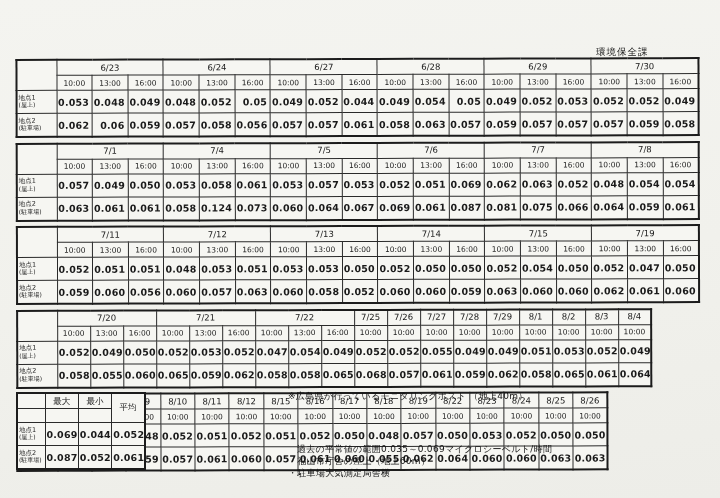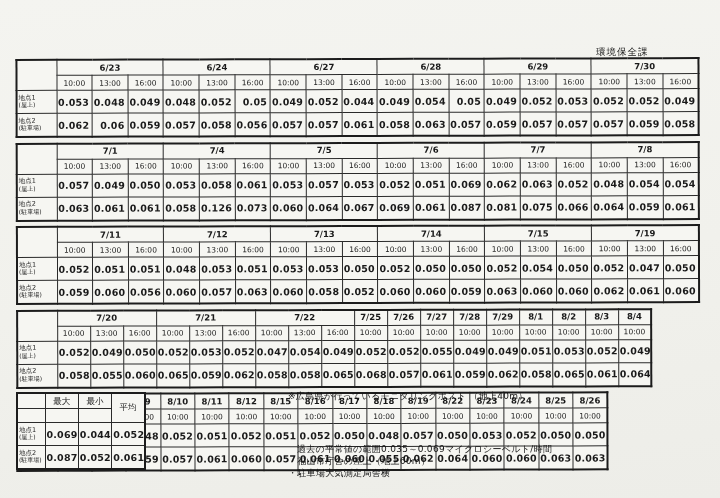--- a/index.html
+++ b/index.html
@@ -31,21 +31,21 @@
   .t1 table.grid,.t2 table.grid,.t3 table.grid{width:684px;}
   .t4 table.grid{width:636px;}
   .t5 table.grid{width:592px;}
   table.grid td{
     border:1px solid #2a2a2a;
     overflow:hidden;white-space:nowrap;
   }
   td.corner{border-right:1px solid #2a2a2a;}
   td.date{
     height:12px;text-align:center;
-    font-size:8.5px;line-height:11px;font-weight:700;
+    font-size:8.5px;line-height:11px;font-weight:400;
   }
   td.time{
     height:12px;text-align:center;
     font-size:7.5px;line-height:11px;color:#222;
   }
   td.rowlab{
     font-size:6.5px;line-height:1.15;
     padding:1px 0 1px 1px;color:#222;
   }
   td.rowlab .sub{display:block;font-size:6px;}
@@ -250,21 +250,21 @@
               <td class="val">0.048</td>
               <td class="val">0.054</td>
               <td class="val">0.054</td>
             </tr>
             <tr>
               <td class="rowlab"><span>地点2</span><span class="sub">(駐車場)</span></td>
               <td class="val">0.063</td>
               <td class="val">0.061</td>
               <td class="val">0.061</td>
               <td class="val">0.058</td>
-              <td class="val">0.126</td>
+              <td class="val">0.124</td>
               <td class="val">0.073</td>
               <td class="val">0.060</td>
               <td class="val">0.064</td>
               <td class="val">0.067</td>
               <td class="val">0.069</td>
               <td class="val">0.061</td>
               <td class="val">0.087</td>
               <td class="val">0.081</td>
               <td class="val">0.075</td>
               <td class="val">0.066</td>

